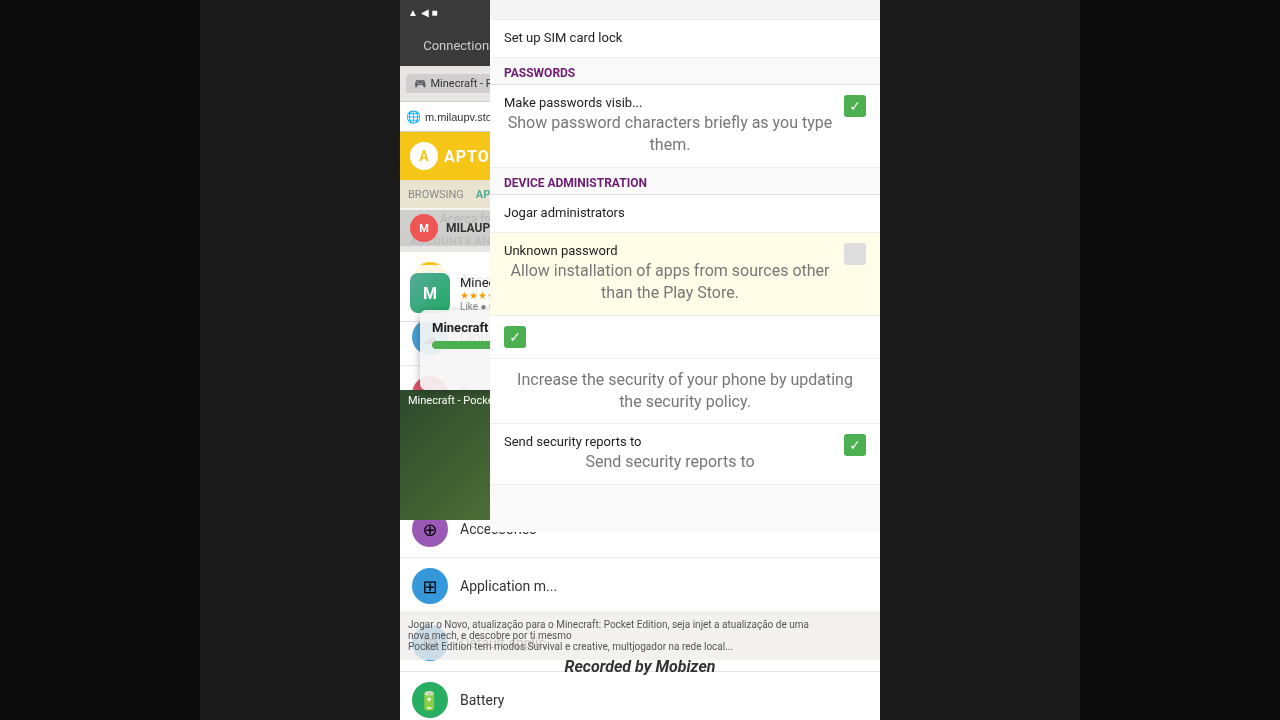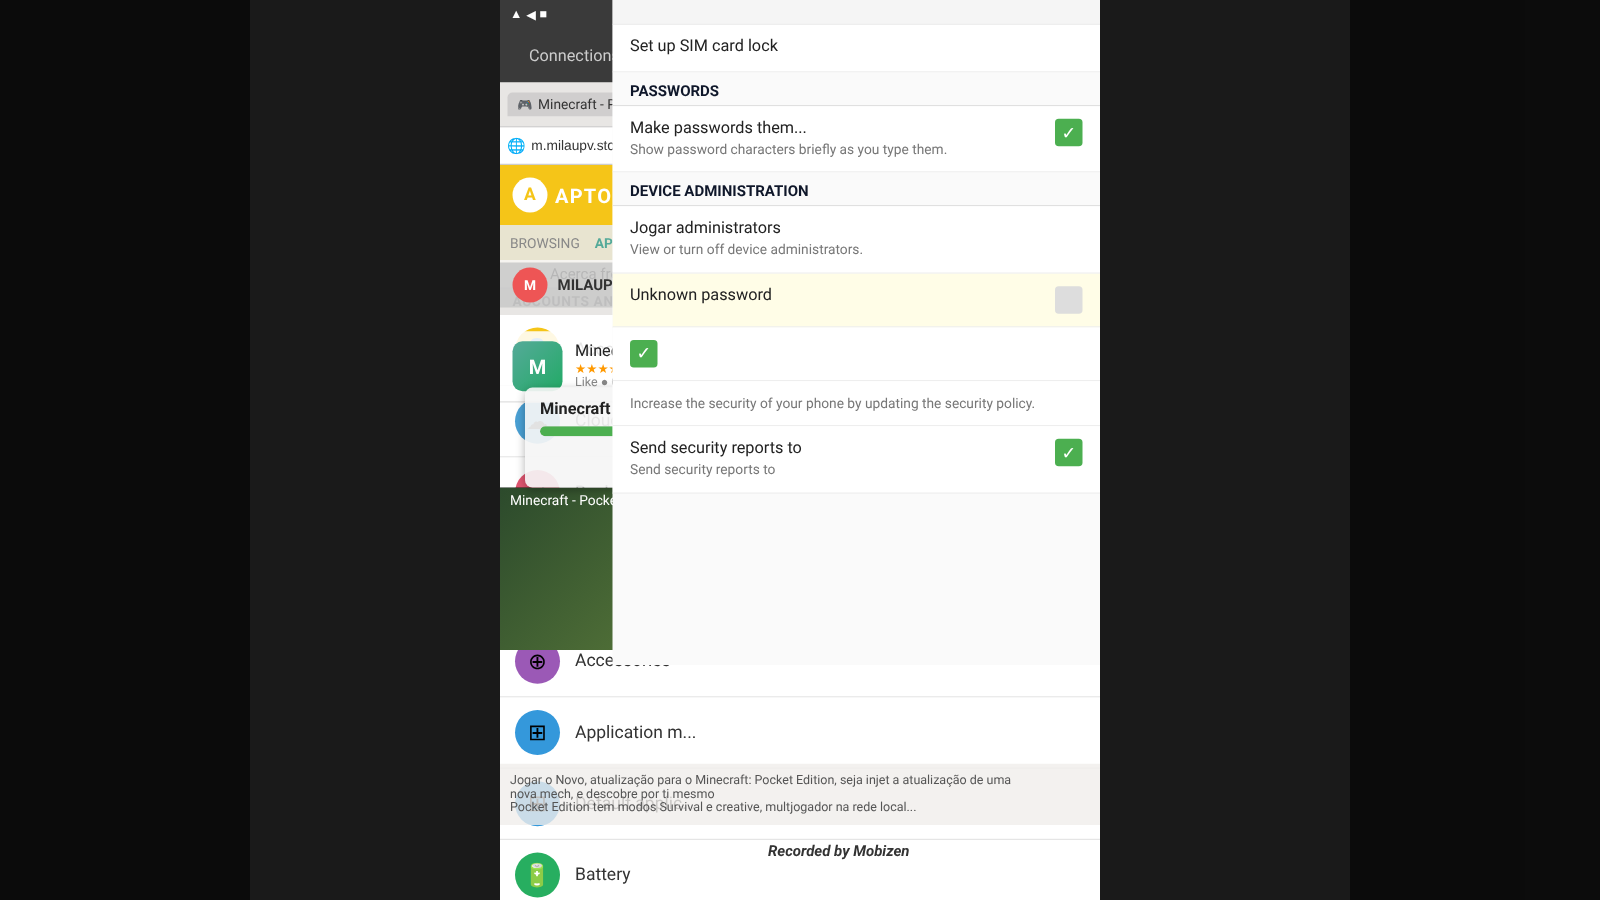--- a/index.html
+++ b/index.html
@@ -290,21 +290,21 @@
       overflow-y: auto;
       z-index: 5;
       padding-bottom: 20px;
     }
 
     .security-section-head {
       background: #fafafa;
       padding: 8px 14px 4px;
       font-size: 12px;
       font-weight: bold;
-      color: #0f172a;
+      color: #701a75;
       border-bottom: 1px solid #e0e0e0;
     }
 
     .security-item {
       background: #fff;
       padding: 10px 14px;
       border-bottom: 1px solid #eee;
       display: flex;
       align-items: flex-start;
       justify-content: space-between;
@@ -312,51 +312,51 @@
     }
     .security-item-text {
       flex: 1;
     }
     .security-item-title {
       font-size: 13px;
       color: #222;
       margin-bottom: 2px;
     }
     .security-item-desc {
-      font-size: 11px;
+      font-size: 16px;
       color: #777;
       line-height: 1.4;
+      text-align: center;
     }
     .checkbox-green {
       width: 22px; height: 22px;
       background: #4caf50;
       border-radius: 3px;
       display: flex; align-items: center; justify-content: center;
       color: #fff; font-size: 14px;
       flex-shrink: 0;
     }
     .checkbox-empty {
       width: 22px; height: 22px;
       background: #ddd;
       border-radius: 3px;
       flex-shrink: 0;
     }
 
     
     .mobizen-watermark {
       position: absolute;
-      bottom: 32px;
+      bottom: 44px;
       left: 50%;
       transform: translateX(-50%);
-      font-size: 12px;
+      font-size: 16px;
       color: #333;
       font-weight: bold;
       z-index: 30;
       white-space: nowrap;
-      margin-left: 31px;
     }
     .mobizen-watermark em {
       font-style: italic;
     }
 
     
     .search-icon-circle {
       width: 32px; height: 32px;
       border-radius: 50%;
       background: rgba(255,255,255,0.2);
@@ -590,38 +590,38 @@
   <div class="security-item">
     <div class="security-item-text">
       <div class="security-item-title">Set up SIM card lock</div>
     </div>
   </div>
 
   <div class="security-section-head">PASSWORDS</div>
 
   <div class="security-item">
     <div class="security-item-text">
-      <div class="security-item-title">Make passwords them...</div>
+      <div class="security-item-title">Make passwords visib...</div>
       <div class="security-item-desc">Show password characters briefly as you type them.</div>
     </div>
     <div class="checkbox-green">✓</div>
   </div>
 
   <div class="security-section-head">DEVICE ADMINISTRATION</div>
 
   <div class="security-item">
     <div class="security-item-text">
       <div class="security-item-title">Jogar administrators</div>
-      <div class="security-item-desc">View or turn off device administrators.</div>
     </div>
   </div>
 
   <div class="security-item" style="background:#fffde7;">
     <div class="security-item-text">
       <div class="security-item-title">Unknown password</div>
+      <div class="security-item-desc">Allow installation of apps from sources other than the Play Store.</div>
     </div>
     <div class="checkbox-empty"></div>
   </div>
 
   <div class="security-item">
     <div class="checkbox-green">✓</div>
   </div>
 
 
   <div class="security-item">

